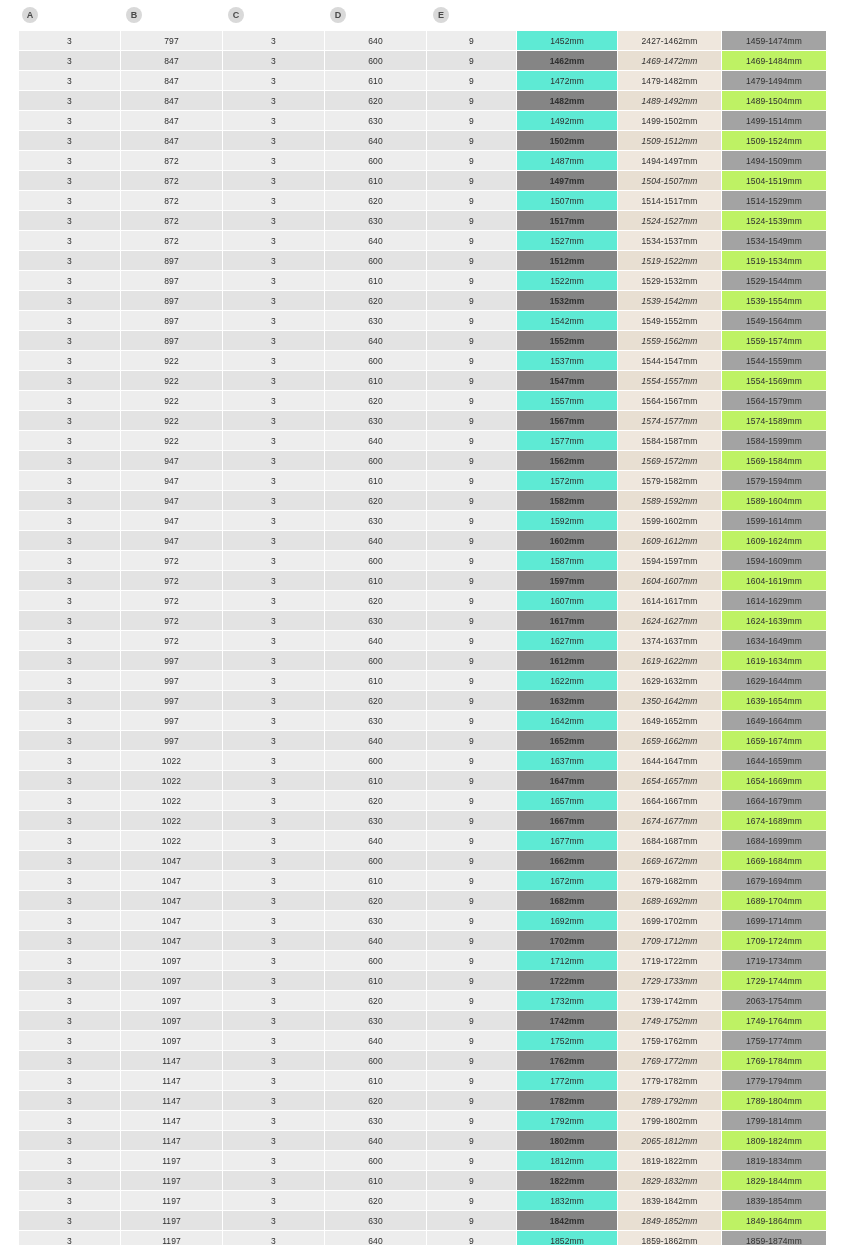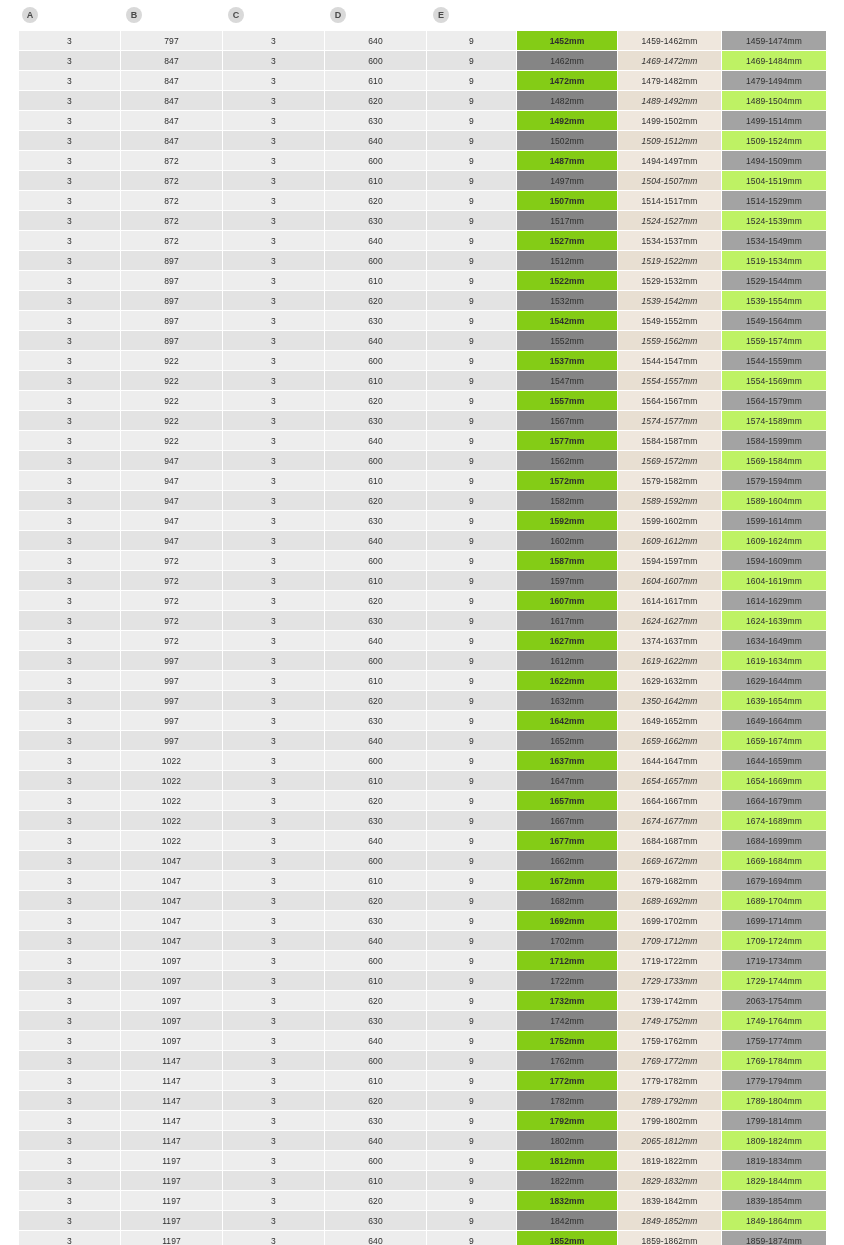--- a/index.html
+++ b/index.html
@@ -71,22 +71,22 @@
   col.c2 { width: 102px; }
   col.c3 { width: 102px; }
   col.c4 { width: 90px; }
   col.c5 { width: 101px; }
   col.c6 { width: 104px; }
   col.c7 { width: 105px; }
 
   
   .lt { background: #ededed; }      
   .lt2 { background: #e3e3e3; }     
-  .dk { background: #84cc16; color: #ffffff; font-weight: bold; }
-  .dk2 { background: #858585; color: #ffffff; font-weight: normal; }
+  .dk { background: #5eead4; color: #ffffff; font-weight: normal; }
+  .dk2 { background: #858585; color: #ffffff; font-weight: bold; }
   .cr { background: #efe7dd; }      
   .cr2 { background: #e8dfd2; font-style: italic; }
   .gy { background: #a3a3a3; }
   .gy2 { background: #bef264; }
 </style>
 </head>
 <body>
 
 <div class="page">
 
@@ -110,21 +110,21 @@
         <col class="c7">
     </colgroup>
     <tbody id="table-body">
         <tr>
           <td class="lt">3</td>
           <td class="lt">797</td>
           <td class="lt">3</td>
           <td class="lt">640</td>
           <td class="lt">9</td>
           <td class="dk">1452mm</td>
-          <td class="cr">1459-1462mm</td>
+          <td class="cr">2427-1462mm</td>
           <td class="gy">1459-1474mm</td>
         </tr>
         <tr>
           <td class="lt2">3</td>
           <td class="lt2">847</td>
           <td class="lt2">3</td>
           <td class="lt2">600</td>
           <td class="lt2">9</td>
           <td class="dk2">1462mm</td>
           <td class="cr2">1469-1472mm</td>

